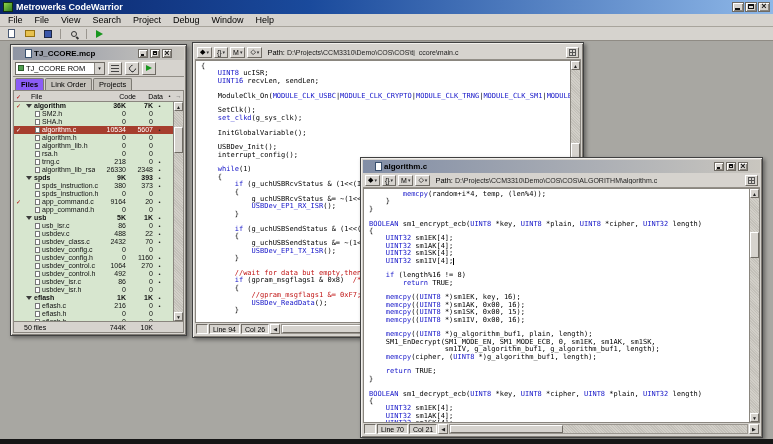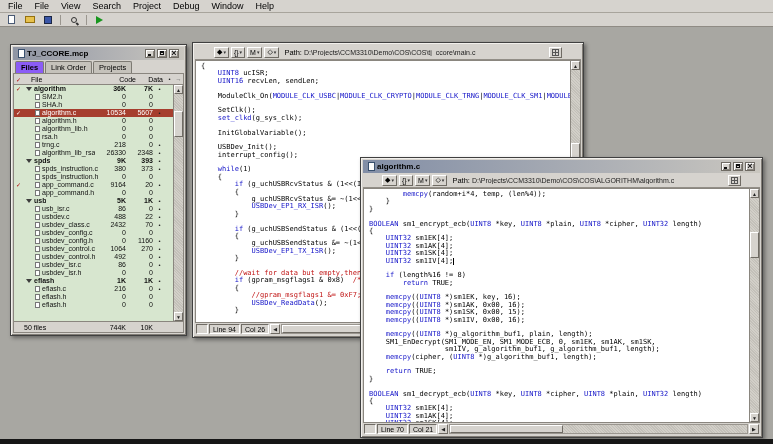--- a/index.html
+++ b/index.html
@@ -34,21 +34,21 @@
   .ic-lines{width:8px;height:7px;background:repeating-linear-gradient(#444 0 1px,transparent 1px 3px)}
   .ic-sync{width:7px;height:7px;border:1px solid #444;border-radius:50%;border-top-color:transparent;transform:rotate(45deg)}
   .ic-grid{width:7px;height:7px;border:1px solid #555;
     background:linear-gradient(#555,#555) 50% 0/1px 100% no-repeat,linear-gradient(#555,#555) 0 50%/100% 1px no-repeat}
   .mdi{position:absolute;left:0;right:0;top:41px;bottom:5px;background:#a8a7a2;overflow:hidden}
   .screen-bottom{position:absolute;left:0;right:0;bottom:0;height:5px;background:#161616}
 
   
   .win{position:absolute;background:#d6d3ce;border:1px solid #404040;padding:2px;display:flex;flex-direction:column;
     box-shadow:inset 1px 1px 0 #f2f0ec,inset -1px -1px 0 #807c75,2px 2px 4px rgba(0,0,0,.4)}
-  .wtitle{height:13px;flex:none;display:flex;align-items:center;gap:2px;padding:0 5px;
+  .wtitle{height:13px;flex:none;display:flex;align-items:center;gap:2px;padding:0 12px;
     background:linear-gradient(90deg,#8f95a4,#c9c6bf)}
   .wtitle .txt{flex:1;font-size:8px;font-weight:bold;color:#000;white-space:nowrap;overflow:hidden}
   .wtitle .wbtn{width:10px;height:9px}
   .doc-icon{width:7px;height:9px;background:#fdfdfd;border:1px solid #39506e;flex:none}
   .sarrow{display:flex;align-items:center;justify-content:center;font-size:5px;color:#222;background:#d6d3ce;
     border:1px solid;border-color:#fff #6f6b64 #6f6b64 #fff}
 
   
   .proj{left:10px;top:3px;width:177px;height:292px;z-index:1}
   .ptoolbar{height:17px;flex:none;display:flex;align-items:center;gap:3px;padding:0 2px;border-bottom:1px solid #928e87}
@@ -85,21 +85,21 @@
   .vtrack{flex:1;position:relative;background:repeating-linear-gradient(45deg,#d2cfc8 0 1px,#c3c0b9 1px 2px)}
   .vthumb{position:absolute;left:0;right:0;height:26px;background:#d6d3ce;border:1px solid;border-color:#fff #6f6b64 #6f6b64 #fff}
   .pstatus{height:11px;flex:none;display:flex;align-items:center;font-size:7px;background:#d6d3ce;
     border:1px solid #8a867f;border-top:none;padding-right:10px}
   .pfiles{flex:1;padding-left:10px}
 
   
   .edmain{left:192px;top:1px;width:392px;height:296px;z-index:2}
   .edalg{left:360px;top:116px;width:403px;height:281px;z-index:3}
   .edalg .wtitle{background:linear-gradient(90deg,#828ea6,#c9c6bf)}
-  .etb{height:15px;flex:none;display:flex;align-items:center;gap:2px;padding:0 19px;font-size:7.5px;border-bottom:1px solid #928e87}
+  .etb{height:15px;flex:none;display:flex;align-items:center;gap:2px;padding:0 2px;font-size:7.5px;border-bottom:1px solid #928e87}
   .etbicons{display:flex;gap:2px}
   .ebtn{height:11px;border:1px solid;border-color:#fff #6f6b64 #6f6b64 #fff;background:#d6d3ce;
     display:flex;align-items:center;padding:0 2px;font-size:7px;gap:1px}
   .ebtn .dd{font-size:5px;color:#333}
   .plabel{margin-left:3px;color:#000}
   .pval{flex:1;font-size:7px;white-space:nowrap;overflow:hidden;color:#222}
   .codewrap{flex:1;position:relative;background:#fff;border:1px solid #8a867f;overflow:hidden}
   .code{position:absolute;left:0;top:0;right:10px;bottom:0;padding:1px 0 0 5px;overflow:hidden;
     font-family:"DejaVu Sans Mono","Liberation Mono",monospace;font-size:7px}
   .cl{height:7.4px;white-space:pre}
@@ -111,20 +111,29 @@
   .lcbox.mini{width:12px;padding:0}
   .hbar .sarrow{width:10px;height:10px;flex:none}
   .htrack{flex:1;height:10px;position:relative;background:repeating-linear-gradient(45deg,#d2cfc8 0 1px,#c3c0b9 1px 2px);border:1px solid #9a968f}
   .hthumb{position:absolute;left:0;top:0;bottom:0;width:38%;background:#d6d3ce;border:1px solid;border-color:#fff #6f6b64 #6f6b64 #fff}
 </style>
 </head>
 <body>
 
 <div class="screen">
 
+  <div class="apptitle">
+    <span class="app-icon"></span>
+    <span class="apptitle-txt">Metrowerks CodeWarrior</span>
+    <span class="winbtns">
+      <span class="wbtn min"></span>
+      <span class="wbtn max"></span>
+      <span class="wbtn close"></span>
+    </span>
+  </div>
 
   <div class="menubar" id="menubar">
       <span class="menu-item">File</span>
       <span class="menu-item">File</span>
       <span class="menu-item">View</span>
       <span class="menu-item">Search</span>
       <span class="menu-item">Project</span>
       <span class="menu-item">Debug</span>
       <span class="menu-item">Window</span>
       <span class="menu-item">Help</span>
@@ -153,20 +162,36 @@
   <div class="mdi">
 
     <div class="win proj">
       <div class="wtitle">
         <span class="doc-icon"></span>
         <span class="txt">TJ_CCORE.mcp</span>
         <span class="wbtn min"></span>
         <span class="wbtn max"></span>
         <span class="wbtn close"></span>
       </div>
+      <div class="ptoolbar">
+        <span class="combo">
+          <span class="cicon"></span>
+          <span class="ctxt">TJ_CCORE ROM</span>
+          <span class="carrow">▾</span>
+        </span>
+        <span class="pbtn">
+            <span class="ic-lines"></span>
+          </span>
+        <span class="pbtn">
+            <span class="ic-sync"></span>
+          </span>
+        <span class="pbtn">
+            <span class="ic-play small"></span>
+          </span>
+      </div>
       <div class="ptabs" id="ptabs">
           <span class="ptab active">Files</span>
           <span class="ptab">Link Order</span>
           <span class="ptab">Projects</span>
         </div>
       <div class="phead">
         <span class="col-t">✓</span>
         <span class="col-n hn">File</span>
         <span class="col-c">Code</span>
         <span class="col-d">Data</span>

